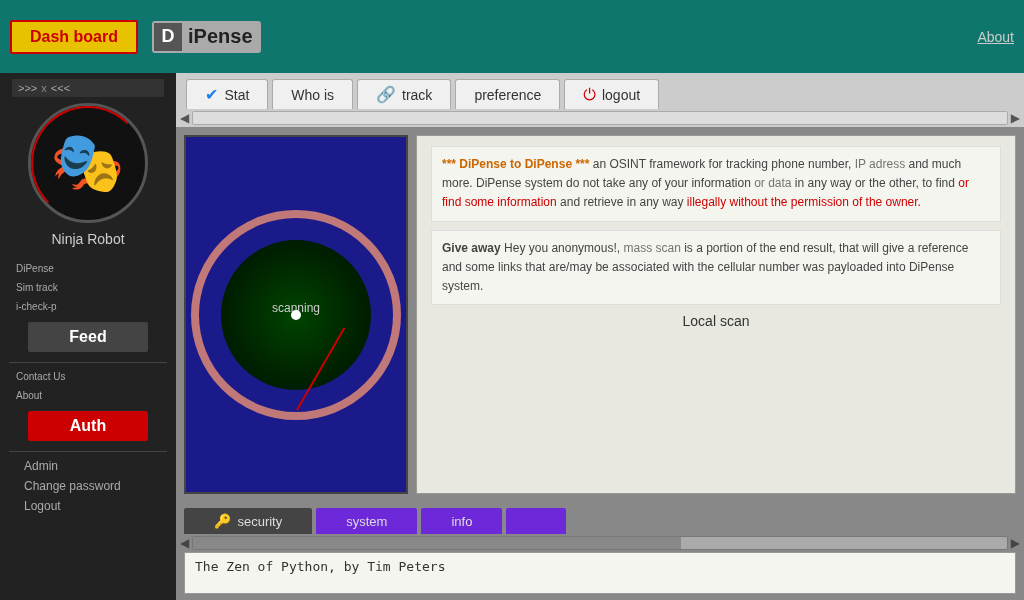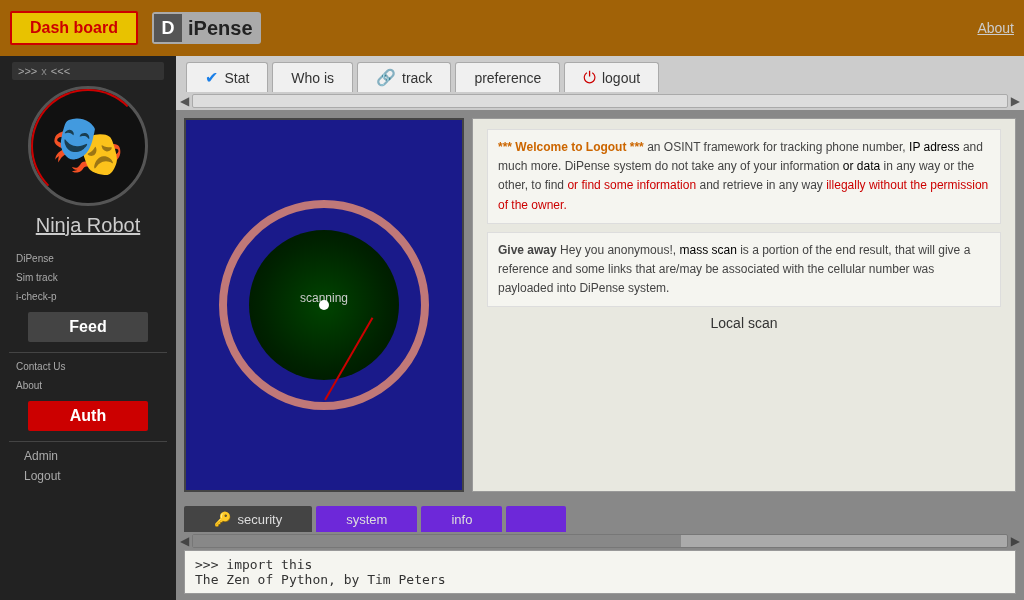--- a/index.html
+++ b/index.html
@@ -1,37 +1,37 @@
 <!DOCTYPE html>
 <html><head>
   <meta charset="utf-8">
   <style>
     * { margin: 0; padding: 0; box-sizing: border-box; }
     body { background: #2b2b2b; font-family: Arial, sans-serif; color: #ccc; width: 1024px; height: 600px; overflow: hidden; display: flex; flex-direction: column; }
 
     
-    #header { display: flex; align-items: center; background: #a16207; height: 56px; padding: 13px 10px; flex-shrink: 0; }
+    #header { display: flex; align-items: center; background: #0f766e; height: 73px; padding: 13px 10px; flex-shrink: 0; }
     #dashboard-btn { background: #e8c200; border: 2px solid #cc0000; color: #cc0000; font-weight: bold; font-size: 16px; padding: 6px 18px; cursor: pointer; border-radius: 2px; }
     #logo-area { display: flex; align-items: center; margin-left: 14px; background: #aaa; border-radius: 3px; padding: 2px 8px 2px 2px; }
     #logo-d { background: #555; color: #fff; font-weight: bold; font-size: 18px; width: 28px; height: 28px; display: flex; align-items: center; justify-content: center; margin-right: 6px; }
     #logo-name { color: #222; font-size: 20px; font-weight: bold; }
     #about-link { margin-left: auto; color: #ccc; text-decoration: underline; font-size: 14px; cursor: pointer; }
 
     
     #main { display: flex; flex: 1; overflow: hidden; }
 
     
     #sidebar { width: 176px; background: #222; flex-shrink: 0; display: flex; flex-direction: column; align-items: center; padding-top: 6px; overflow-y: auto; }
     #sidebar-nav-bar { display: flex; align-items: center; gap: 4px; margin-bottom: 6px; width: 152px; background: #333; border-radius: 2px; padding: 3px 6px; }
     #nav-back, #nav-close, #nav-forward { font-size: 11px; color: #aaa; cursor: pointer; }
     #nav-close { color: #888; }
     #avatar-circle { width: 120px; height: 120px; border-radius: 50%; background: #111; border: 3px solid #555; display: flex; align-items: center; justify-content: center; overflow: hidden; margin-bottom: 8px; position: relative; }
     #avatar-ring { position: absolute; width: 118px; height: 118px; border-radius: 50%; border: 4px solid transparent; border-top: 4px solid #cc0000; border-left: 4px solid #cc0000; }
     #avatar-face { font-size: 60px; line-height: 1; }
-    #username { color: #ccc; text-decoration: underline; font-size: 20px; margin-bottom: 12px; cursor: pointer; text-align: center; }
+    #username { color: #ccc; font-size: 14px; margin-bottom: 12px; cursor: pointer; text-align: center; }
     .sidebar-link { color: #aaa; font-size: 10px; width: 100%; padding: 4px 16px; cursor: pointer; text-decoration: none; display: block; }
     #feed-btn { background: #444; color: #fff; font-weight: bold; font-size: 16px; border: none; padding: 6px 28px; margin: 6px 0; cursor: pointer; width: 120px; border-radius: 2px; }
     .sidebar-divider { height: 1px; background: #444; width: 90%; margin: 4px 0; }
     #auth-btn { background: #cc0000; color: #fff; font-weight: bold; font-size: 16px; border: none; padding: 6px 28px; margin: 6px 0; cursor: pointer; width: 120px; border-radius: 2px; }
     .sidebar-sub-link { color: #aaa; font-size: 12px; width: 100%; padding: 3px 24px; cursor: pointer; display: block; }
 
     
     #content { flex: 1; background: #888; display: flex; flex-direction: column; overflow: hidden; }
 
     
@@ -40,34 +40,34 @@
     .tab-btn .tab-icon { font-size: 16px; }
 
     
     #scrollbar-row { background: #ccc; display: flex; align-items: center; padding: 2px 4px; flex-shrink: 0; }
     #scrollbar-track { flex: 1; height: 14px; background: #ddd; border: 1px solid #aaa; border-radius: 2px; position: relative; }
 
     
     #content-panels { display: flex; flex: 1; overflow: hidden; padding: 8px; gap: 8px; }
 
     
-    #scanner-panel { width: 280px; flex-shrink: 0; background: #1a1a8a; border: 2px solid #444; position: relative; display: flex; align-items: center; justify-content: center; }
+    #scanner-panel { width: 224px; flex-shrink: 0; background: #1a1a8a; border: 2px solid #444; position: relative; display: flex; align-items: center; justify-content: center; }
     #scanner-canvas { width: 220px; height: 220px; position: relative; }
     #outer-ring { width: 210px; height: 210px; border-radius: 50%; border: 8px solid #c07878; position: absolute; top: 5px; left: 5px; }
     #inner-green { width: 150px; height: 150px; border-radius: 50%; background: radial-gradient(circle, #004400 0%, #002200 60%, #001100 100%); position: absolute; top: 35px; left: 35px; }
     #scan-line { position: absolute; width: 2px; height: 95px; background: #cc0000; top: 50%; left: 50%; transform-origin: bottom center; transform: rotate(30deg); }
     #scan-dot { position: absolute; width: 10px; height: 10px; border-radius: 50%; background: #fff; top: calc(50% - 5px); left: calc(50% - 5px); }
     #scan-label { position: absolute; top: 50%; left: 50%; transform: translate(-50%, -100%); color: #ccc; font-size: 12px; text-align: center; }
 
     
     #info-panel { flex: 1; background: #e8e8e0; border: 1px solid #999; overflow-y: auto; padding: 10px 14px; font-size: 13px; }
     #info-title { text-align: center; font-size: 20px; font-weight: bold; color: #333; margin-bottom: 12px; }
     .info-block { background: #f5f5f0; border: 1px solid #ddd; padding: 8px 10px; margin-bottom: 8px; font-size: 12px; line-height: 1.6; color: #444; }
     .info-block .highlight-orange { color: #cc6600; font-weight: bold; }
-    .info-block .highlight-blue { color: #000000; }
+    .info-block .highlight-blue { color: #737373; }
     .info-block .highlight-red { color: #cc0000; }
     .info-block .bold { font-weight: bold; }
     #local-scan-label { text-align: center; font-size: 14px; font-weight: normal; color: #333; margin-top: 6px; }
     #bottom-tabs { display: flex; padding: 6px 8px 0 8px; gap: 4px; }
     .bottom-tab { padding: 5px 30px; background: #6d28d9; color: #ddd; font-size: 13px; cursor: pointer; border-radius: 2px 2px 0 0; display: flex; align-items: center; gap: 6px; }
     .bottom-tab.active { background: #444; }
     .bottom-tab .key-icon { font-size: 14px; }
     #bottom-scrollbar { background: #888; display: flex; align-items: center; padding: 2px 4px; }
     #bottom-track { flex: 1; height: 14px; background: #aaa; border: 1px solid #777; border-radius: 2px; }
     #bottom-track-fill { width: 60%; height: 100%; background: #888; }
@@ -103,20 +103,21 @@
     <a class="sidebar-link">DiPense</a>
     <a class="sidebar-link">Sim track</a>
     <a class="sidebar-link">i-check-p</a>
     <button id="feed-btn">Feed</button>
     <div class="sidebar-divider"></div>
     <a class="sidebar-link">Contact Us</a>
     <a class="sidebar-link">About</a>
     <button id="auth-btn">Auth</button>
     <div class="sidebar-divider"></div>
     <a class="sidebar-sub-link">Admin</a>
+    <a class="sidebar-sub-link">Change password</a>
     <a class="sidebar-sub-link">Logout</a>
   </div>
 
   <div id="content">
 
     <div id="tabs-row">
       <button class="tab-btn">
         <span class="tab-icon" style="color:#1a7fe8;">✔</span>
         <span>Stat</span>
       </button>
@@ -149,21 +150,21 @@
           <div id="outer-ring"></div>
           <div id="inner-green"></div>
           <div id="scan-label">scanning</div>
           <div id="scan-line"></div>
           <div id="scan-dot"></div>
         </div>
       </div>
 
       <div id="info-panel">
         <div class="info-block">
-          <span class="bold highlight-orange">*** Welcome to Logout ***</span>
+          <span class="bold highlight-orange">*** DiPense to DiPense ***</span>
           <span> an OSINT framework for tracking phone number, </span>
           <span class="highlight-blue">IP adress</span>
           <span> and much more. DiPense system do not take any of your information </span>
           <span class="highlight-blue">or data</span>
           <span> in any way or the other, to find </span>
           <span class="highlight-red">or find some information</span>
           <span> and retrieve in any way </span>
           <span class="highlight-red">illegally without the permission of the owner.</span>
         </div>
         <div class="info-block">
@@ -192,18 +193,17 @@
 
     <div id="bottom-scrollbar">
       <span style="font-size:12px;color:#444;margin-right:3px;">◀</span>
       <div id="bottom-track">
         <div id="bottom-track-fill"></div>
       </div>
       <span style="font-size:12px;color:#444;margin-left:3px;">▶</span>
     </div>
 
     <div id="terminal">
-      <div>&gt;&gt;&gt; import this</div>
       <div>The Zen of Python, by Tim Peters</div>
     </div>
   </div>
 
 </div>
 
 </body></html>

